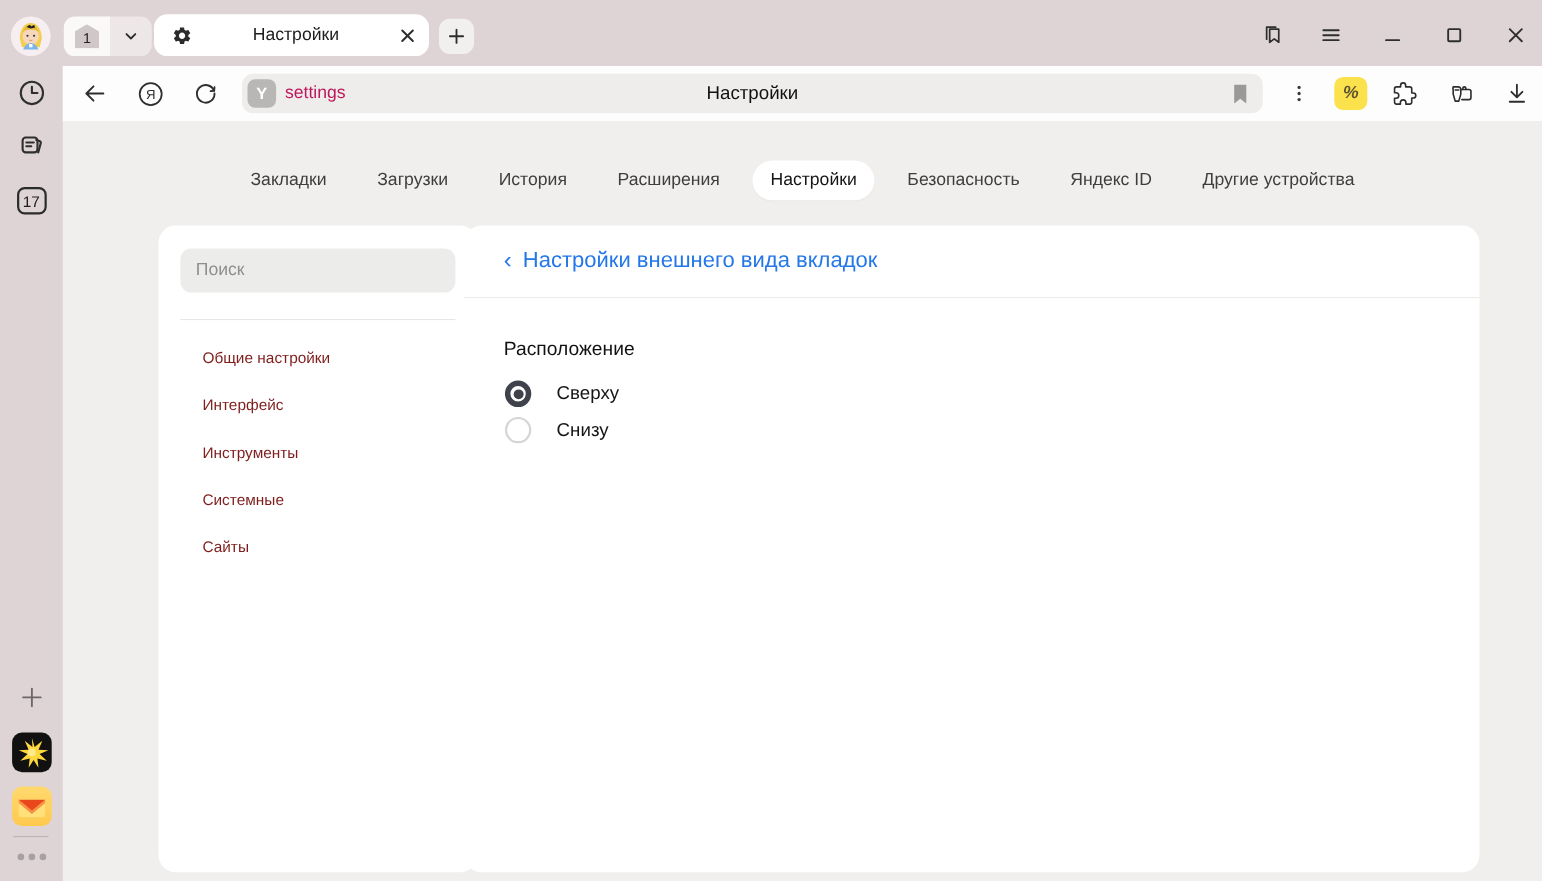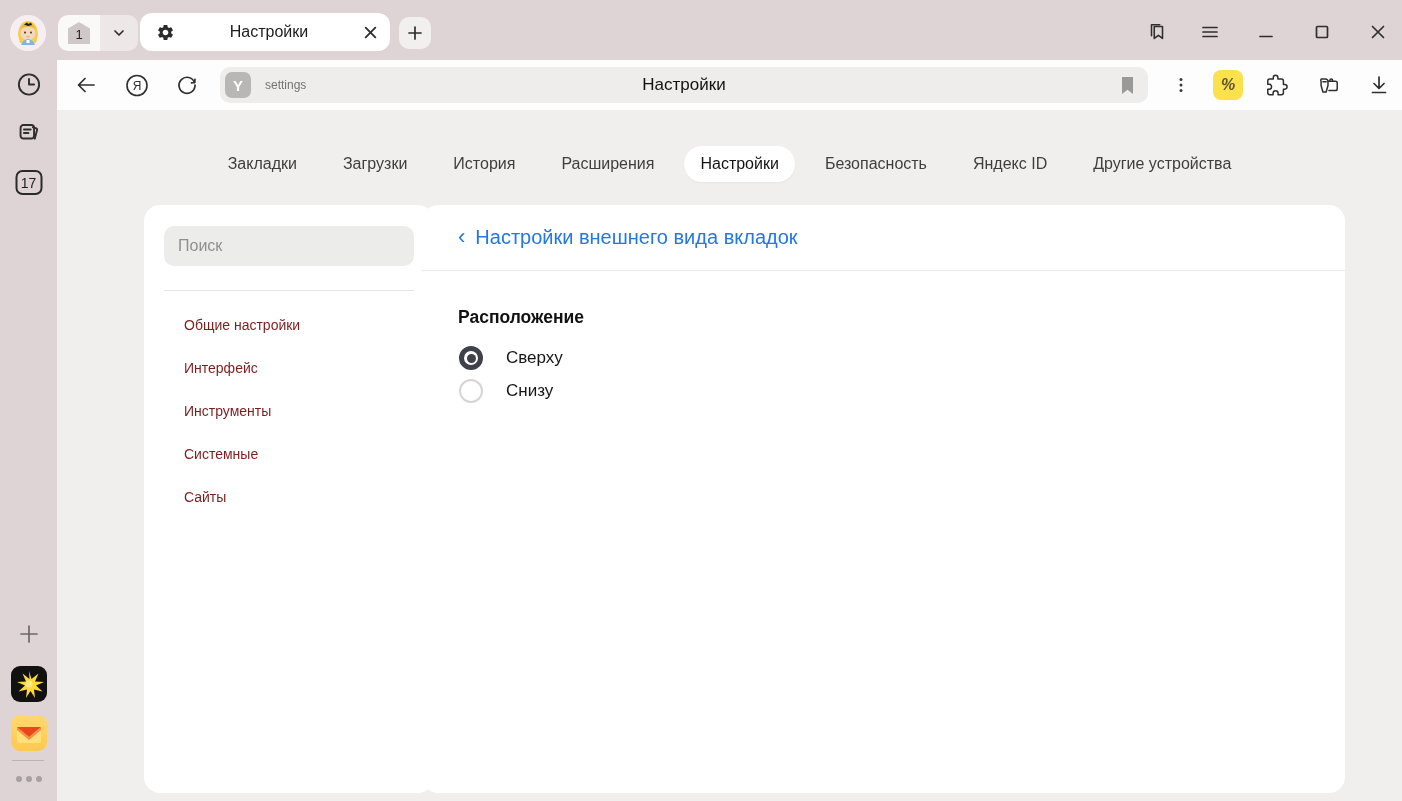--- a/index.html
+++ b/index.html
@@ -34,21 +34,21 @@
   .rail-dots { position:absolute; left:50%; top:716px; transform:translateX(-50%); display:flex; gap:4px; }
   .rail-dots i { width:6px; height:6px; border-radius:50%; background:#a9a0a1; }
 
   
   .toolbar { position:absolute; left:57px; top:60px; width:1345px; height:50px; background:#fdfdfd; }
   .tbtn { position:absolute; top:13px; width:24px; height:24px; display:flex; align-items:center; justify-content:center; }
   .addressbar { position:absolute; left:163px; top:7px; width:928px; height:36px; background:#efedeb;
                 border-radius:10px; display:flex; align-items:center; padding:0 12px 0 5px; }
   .favicon { width:26px; height:26px; border-radius:7px; background:#b9b7b5; color:#fff; font-size:15px; font-weight:700;
              display:flex; align-items:center; justify-content:center; }
-  .url-text { margin-left:14px; font-size:12px; color:#737373; }
+  .url-text { margin-left:8px; font-size:16px; color:#be185d; }
   .addr-title { position:absolute; left:0; right:0; text-align:center; font-size:17px; color:#111; pointer-events:none; }
   .addr-bookmark { margin-left:auto; display:flex; align-items:center; z-index:2; }
   .percent-badge { width:30px; height:30px; border-radius:8px; background:#fbe14b; color:#5d5434; font-weight:700;
                    font-size:16px; display:flex; align-items:center; justify-content:center; font-style:italic; }
 
   
   .content { position:absolute; left:57px; top:110px; width:1345px; height:691px; background:#f1efed; }
   .nav-row { position:absolute; left:0; top:36px; width:100%; display:flex; justify-content:center;
              align-items:center; gap:14px; }
   .nav-tab { font-size:16px; color:#3e3e3e; padding:9px 16px; border-radius:20px; white-space:nowrap; cursor:default; }
@@ -62,21 +62,21 @@
   .search-input::placeholder { color:#8f8f8f; }
   .side-divider { position:absolute; left:20px; top:85px; width:250px; height:1px; background:#e8e6e4; }
   .side-menu { position:absolute; left:0; top:98px; width:100%; }
   .side-item { height:43px; display:flex; align-items:center; padding-left:40px; font-size:14px; color:#7f1d1d; cursor:default; }
 
   .main-panel { left:365px; top:95px; width:923px; height:588px; }
   .main-header { height:66px; display:flex; align-items:center; padding:0 36px; border-bottom:1px solid #eceae8;
                  color:#2377e8; gap:10px; cursor:default; }
   .main-header .chev { font-size:22px; line-height:1; transform:translateY(-1px); }
   .main-header .htext { font-size:20px; }
-  .section-title { position:absolute; left:36px; top:102px; font-size:17.5px; font-weight:700; color:#111; }
+  .section-title { position:absolute; left:36px; top:102px; font-size:17.5px; font-weight:400; color:#111; }
   .radio-row { position:absolute; left:37px; display:flex; align-items:center; gap:23px; cursor:default; }
   .radio-row .rlabel { font-size:17px; color:#151515; }
   .radio { width:24px; height:24px; border-radius:50%; background:#fff; border:2px solid #d7d5d3; position:relative; }
   .radio.checked { border:5px solid #3f414b; }
   .radio.checked::after { content:""; position:absolute; left:50%; top:50%; width:9px; height:9px; margin:-4.5px 0 0 -4.5px;
                           border-radius:50%; background:#3f414b; }
 
   svg { display:block; }
   .ico { stroke:#2e2e2e; fill:none; stroke-width:1.7; stroke-linecap:round; stroke-linejoin:round; }
 </style>

